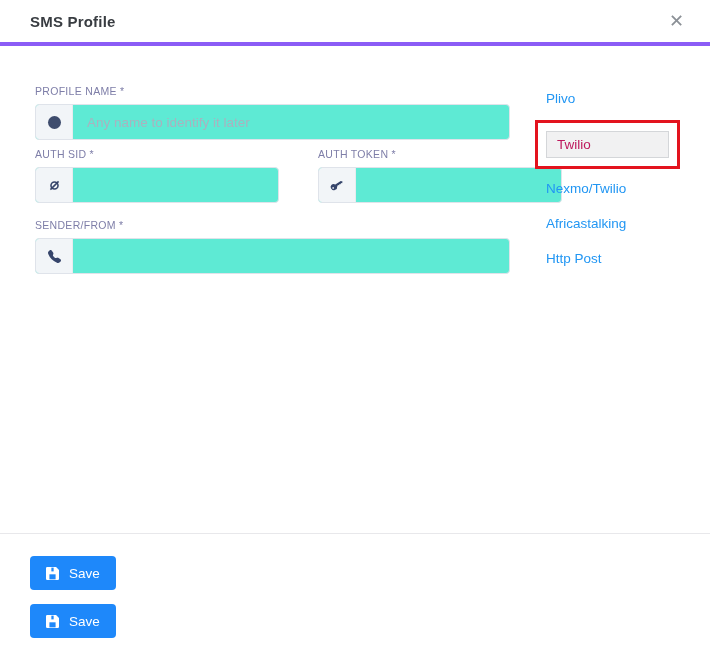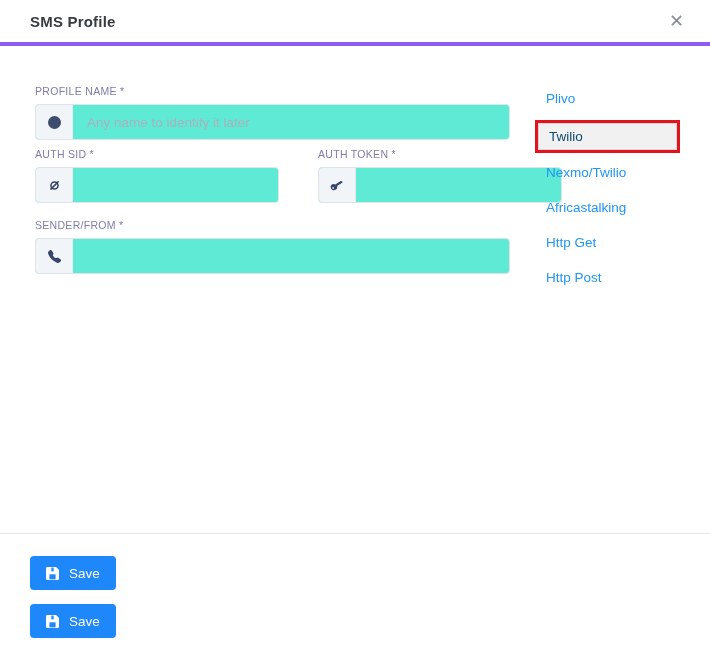--- a/index.html
+++ b/index.html
@@ -69,22 +69,22 @@
   .key-rotate { transform:rotate(-32deg); display:block; }
 
   
   .provider-col { padding-top:0; }
   .provider-item {
     font-size:13.5px; color:#2196f3;
     padding:6px 11px; margin-bottom:8px;
     cursor:pointer; white-space:nowrap;
   }
   .provider-item.selected-wrap {
-    padding:0; border:3px solid #e3131e; margin-bottom:6px;
-    color:#0c4a6e; background:transparent;
+    padding:8px; border:3px solid #e3131e; margin-bottom:6px;
+    color:#be185d; background:transparent;
   }
   .provider-item.selected-wrap .sel-inner {
     display:block;
     background:#f1f1f2; border:1px solid #d4d6d9;
     padding:5px 10px;
   }
 
   
   .modal-footer {
     position:absolute; top:533px; left:0; right:0; bottom:0;
@@ -166,21 +166,20 @@
 
     </div>
 
     <div class="provider-col">
         <div class="provider-item">Plivo</div>
         <div class="provider-item selected-wrap">
           <span class="sel-inner">Twilio</span>
         </div>
         <div class="provider-item">Nexmo/Twilio</div>
         <div class="provider-item">Africastalking</div>
-        <div class="provider-item">Http Get</div>
         <div class="provider-item">Http Post</div>
       </div>
 
   </div>
 
   <div class="modal-footer">
     <button class="save-btn">
       <svg width="13" height="13" viewBox="0 0 16 16">
         <path d="M1.5 0h10.9L16 3.6v10.9A1.5 1.5 0 0 1 14.5 16h-13A1.5 1.5 0 0 1 0 14.5v-13A1.5 1.5 0 0 1 1.5 0z" fill="#ffffff"></path>
         <rect x="6.6" y="0.8" width="2.8" height="4.6" fill="#1e88fa"></rect>

